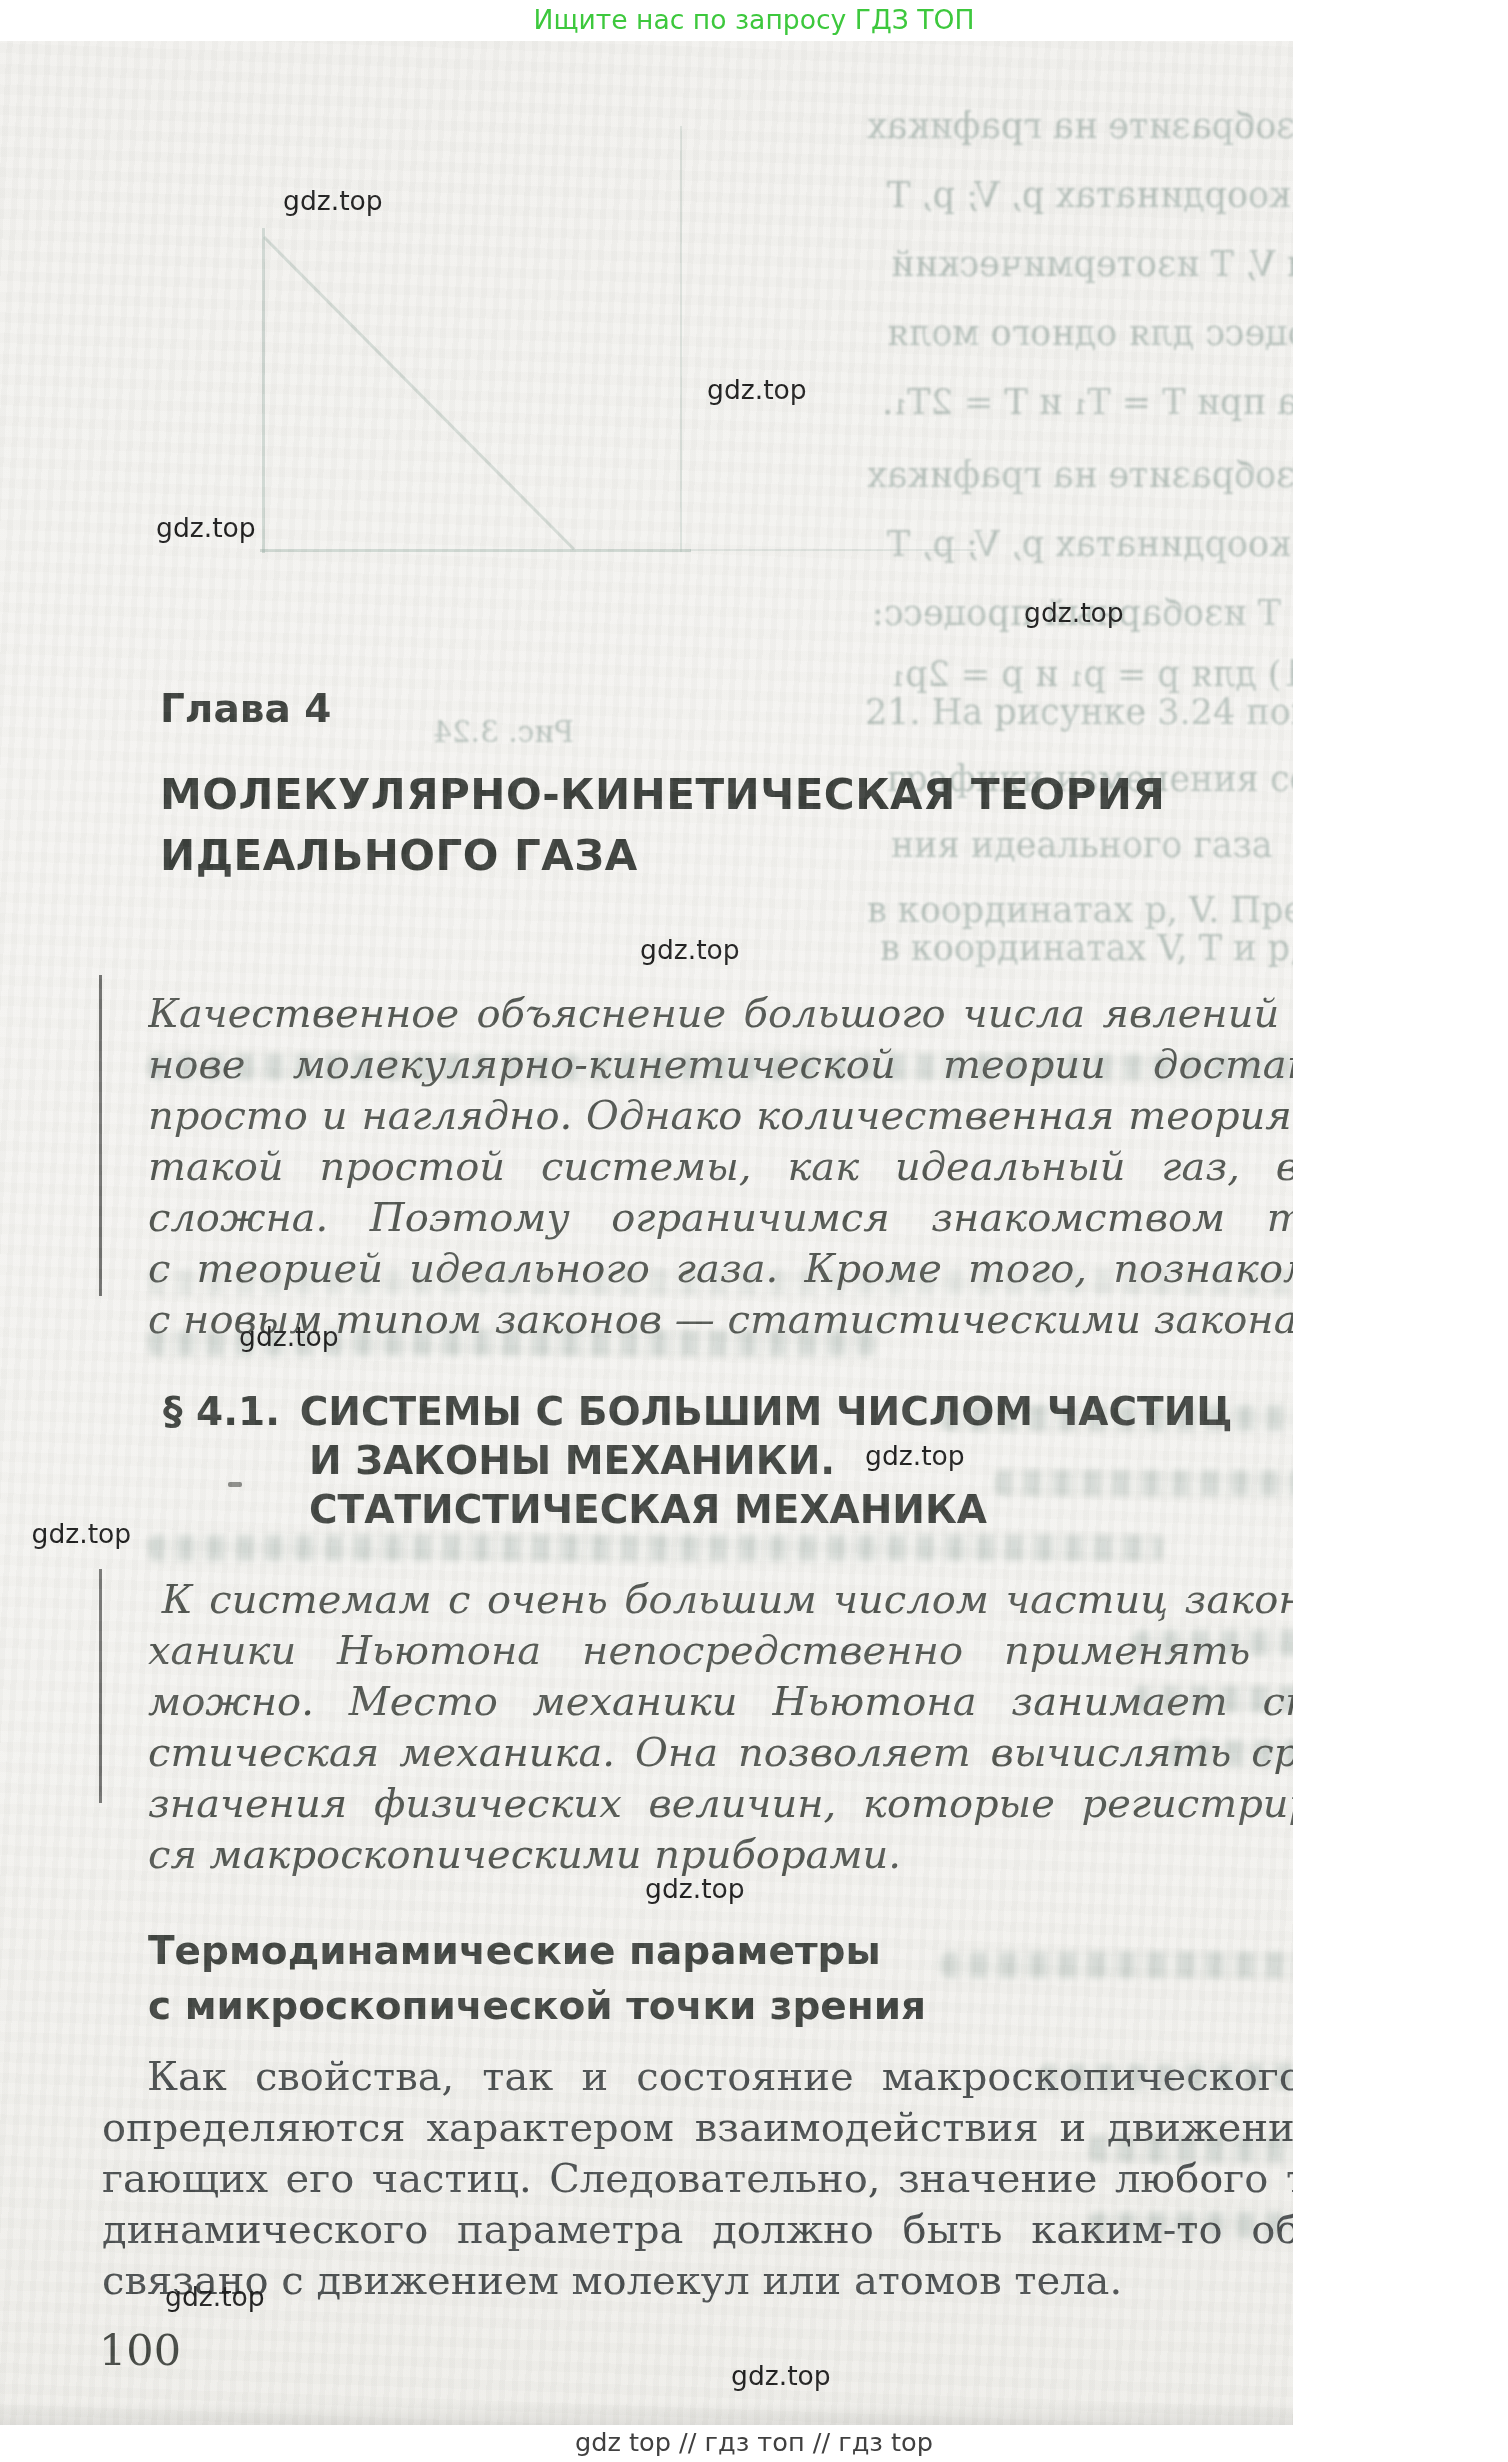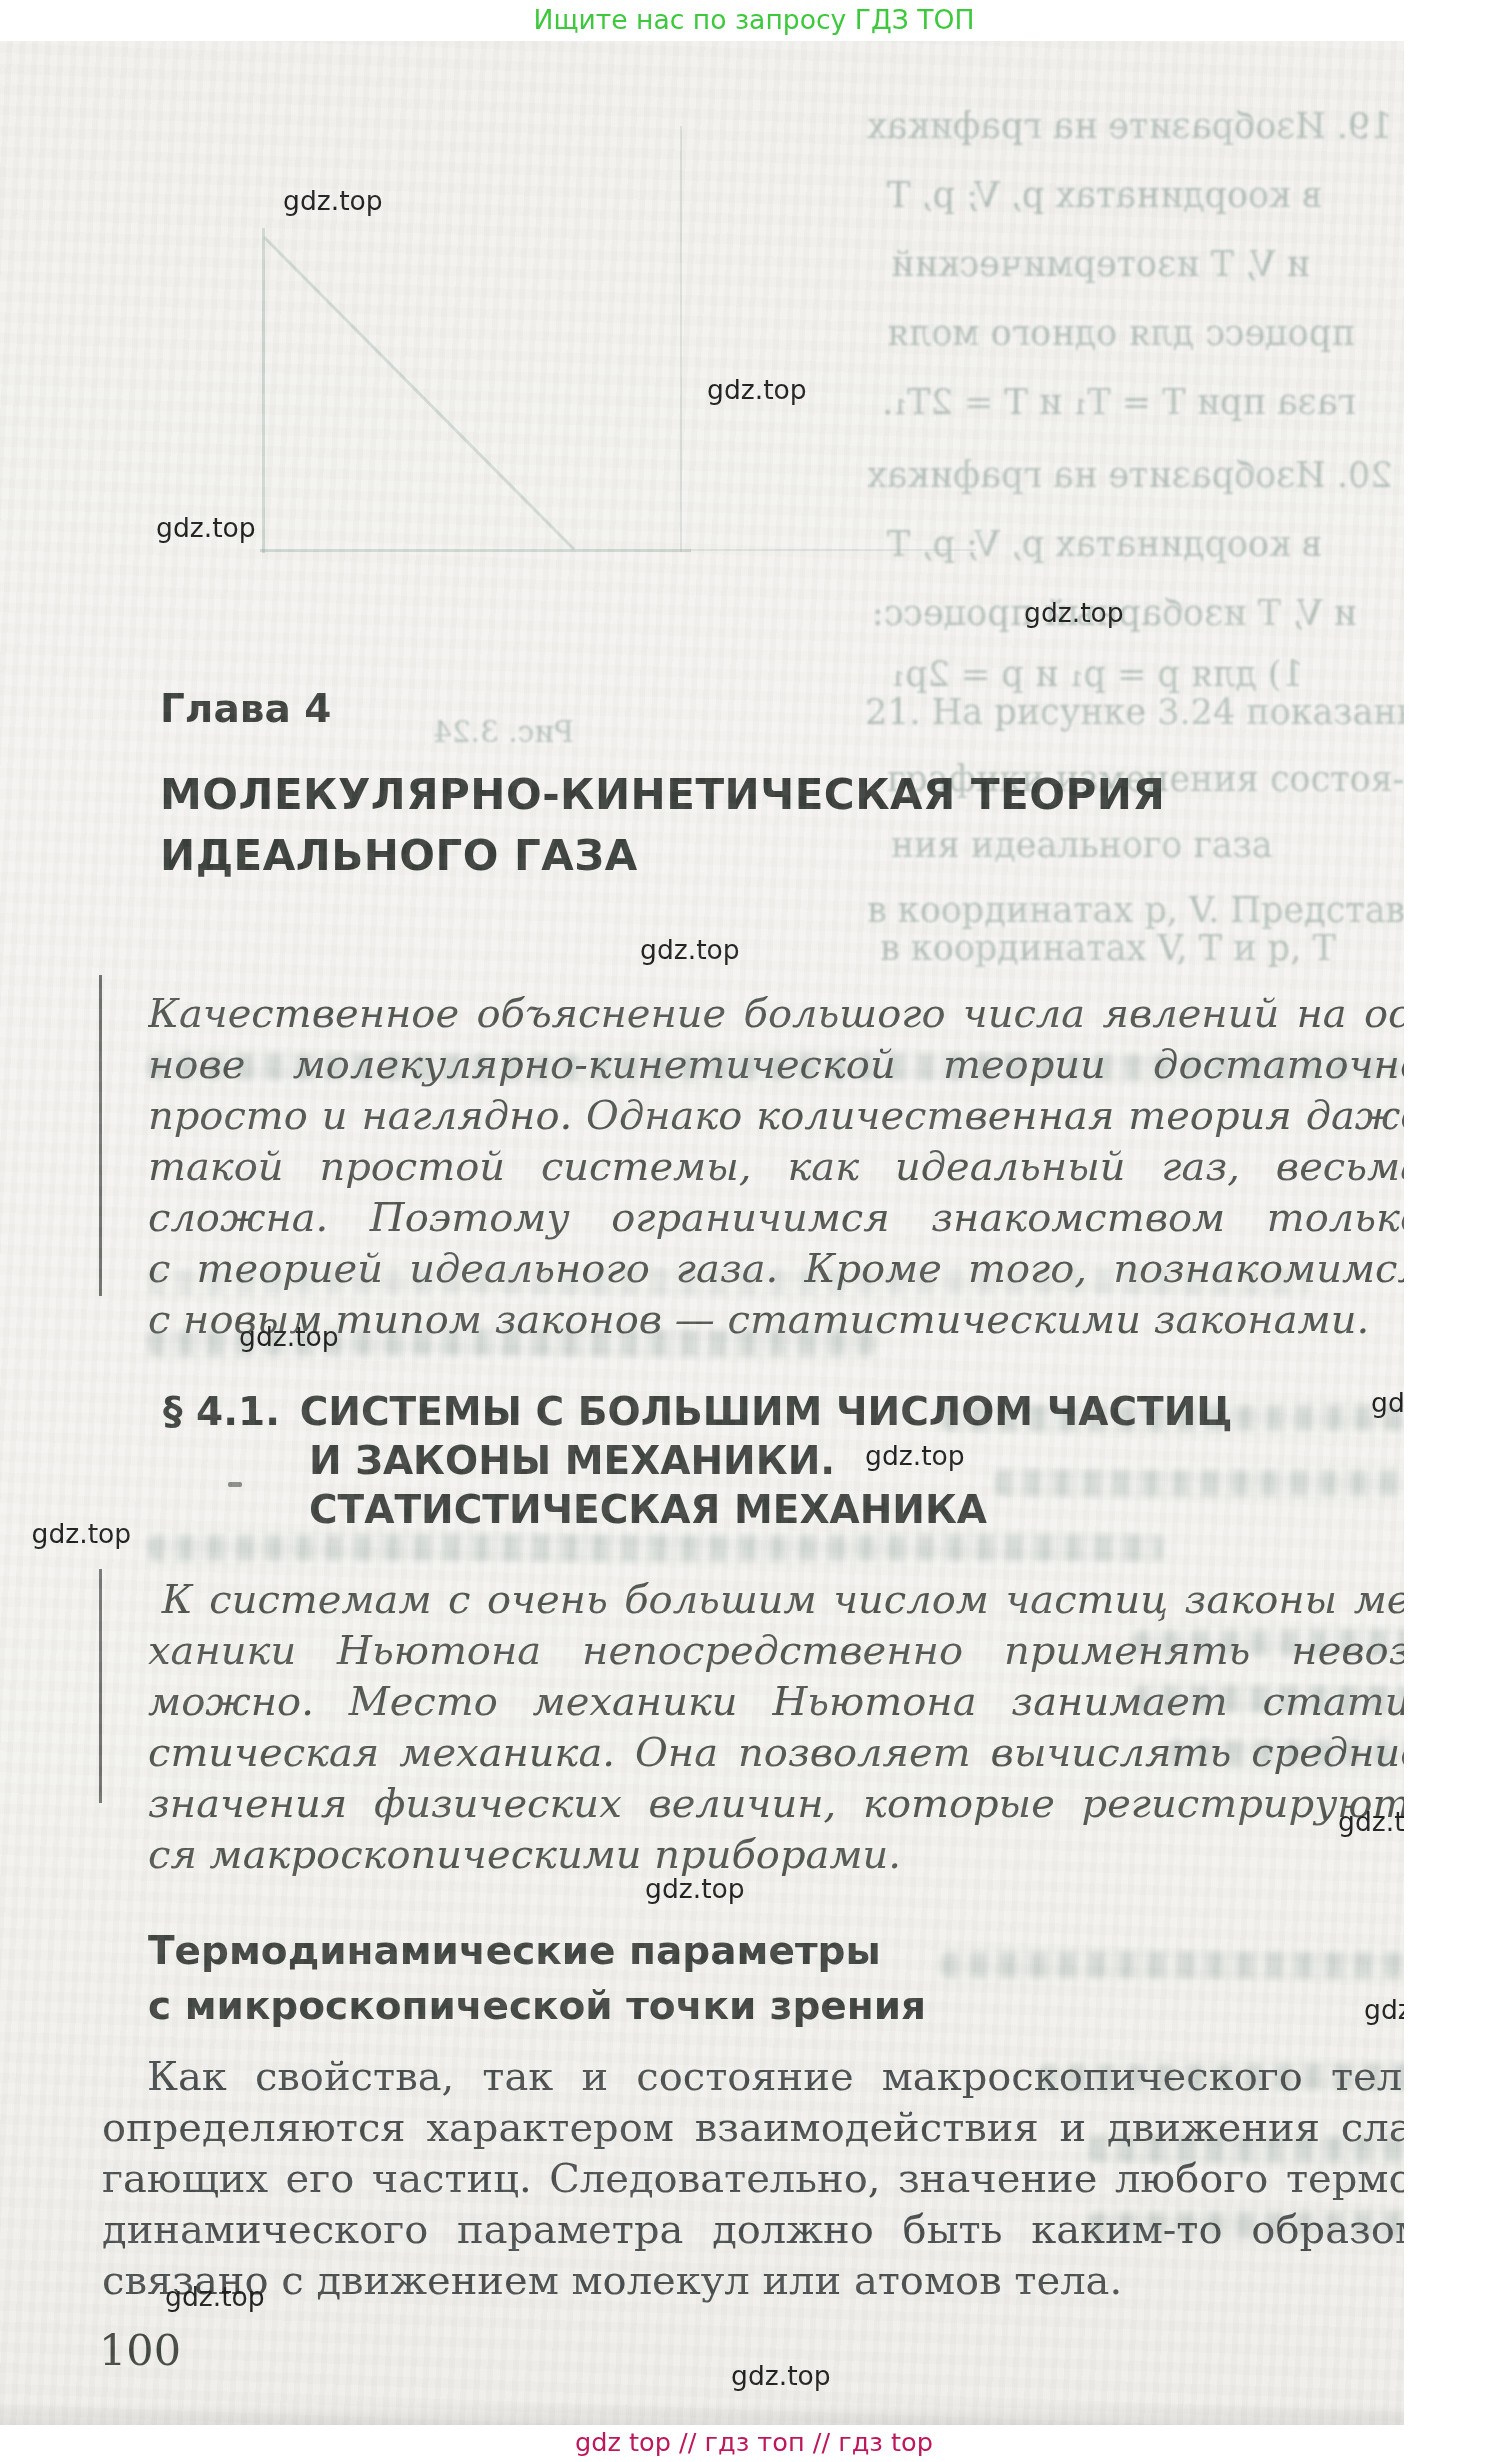--- a/index.html
+++ b/index.html
@@ -1,23 +1,23 @@
 <!DOCTYPE html>
 <html><head>
 <meta charset="utf-8">
 <style>
   html,body{margin:0;padding:0;background:#ffffff;}
-  #stage{position:relative;width:1404px;height:2463px;overflow:hidden;background:#ffffff;
+  #stage{position:relative;width:1293px;height:2463px;overflow:hidden;background:#ffffff;
          font-family:"DejaVu Sans",sans-serif;}
 
   
   .top-banner{position:absolute;left:0;top:0;width:1508px;height:41px;background:#ffffff;text-align:center;}
   .top-banner span{font:26.6px/39px "DejaVu Sans",sans-serif;color:#3dc83d;}
   .bottom-banner{position:absolute;left:0;top:2425px;width:1508px;height:37px;background:#ffffff;text-align:center;}
-  .bottom-banner span{font:25.6px/35px "DejaVu Sans",sans-serif;color:#be185d;}
+  .bottom-banner span{font:25.6px/35px "DejaVu Sans",sans-serif;color:#404040;}
 
   
   #paper{position:absolute;left:0;top:41px;width:1508px;height:2384px;
          background:linear-gradient(180deg,#f1f0ed 0%,#f4f3f0 30%,#f3f2ef 70%,#eeede9 100%);}
   #paper-texture{position:absolute;left:0;top:41px;width:1508px;height:2384px;pointer-events:none;
      background:
        repeating-linear-gradient(93deg,rgba(255,255,255,.05) 0 6.9px,rgba(120,125,118,.03) 6.9px 12.8px),
        repeating-linear-gradient(2deg,rgba(255,255,255,.04) 0 10.8px,rgba(130,138,128,.025) 10.8px 20.7px);}
   .right-margin{position:absolute;left:1485px;top:41px;width:22.7px;height:2384px;background:#f9f8f5;}
   .edge-line-pink{position:absolute;left:1480px;top:51px;width:3px;height:2364px;background:rgba(226,152,152,.5);}

